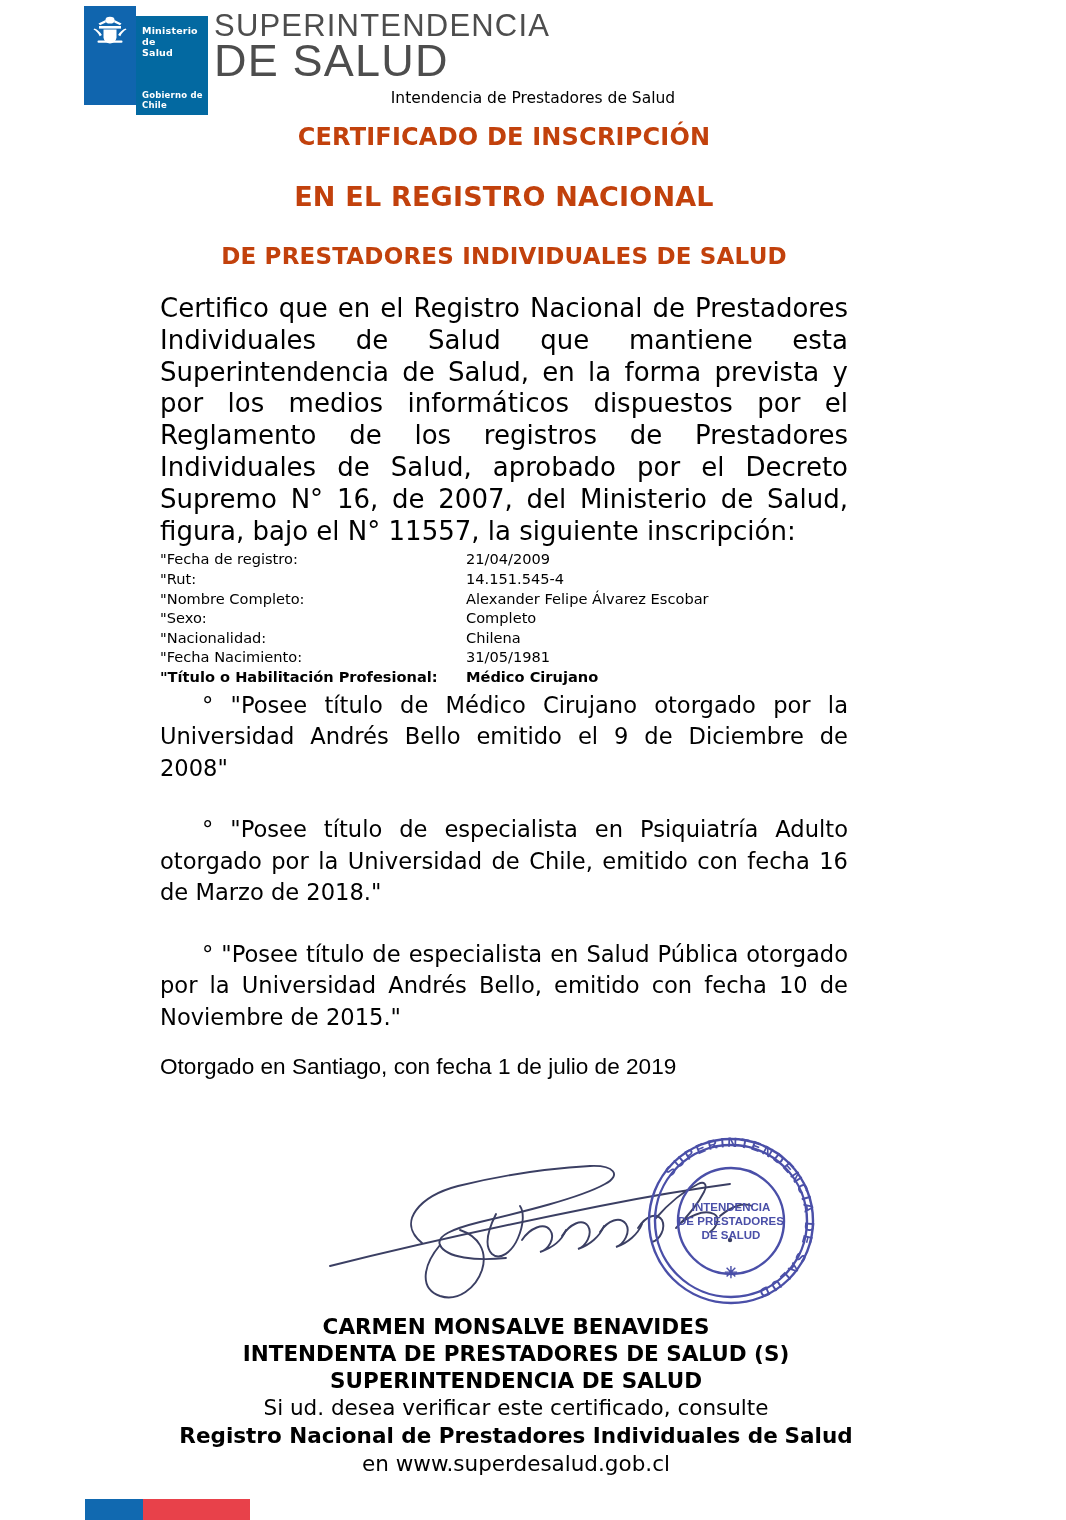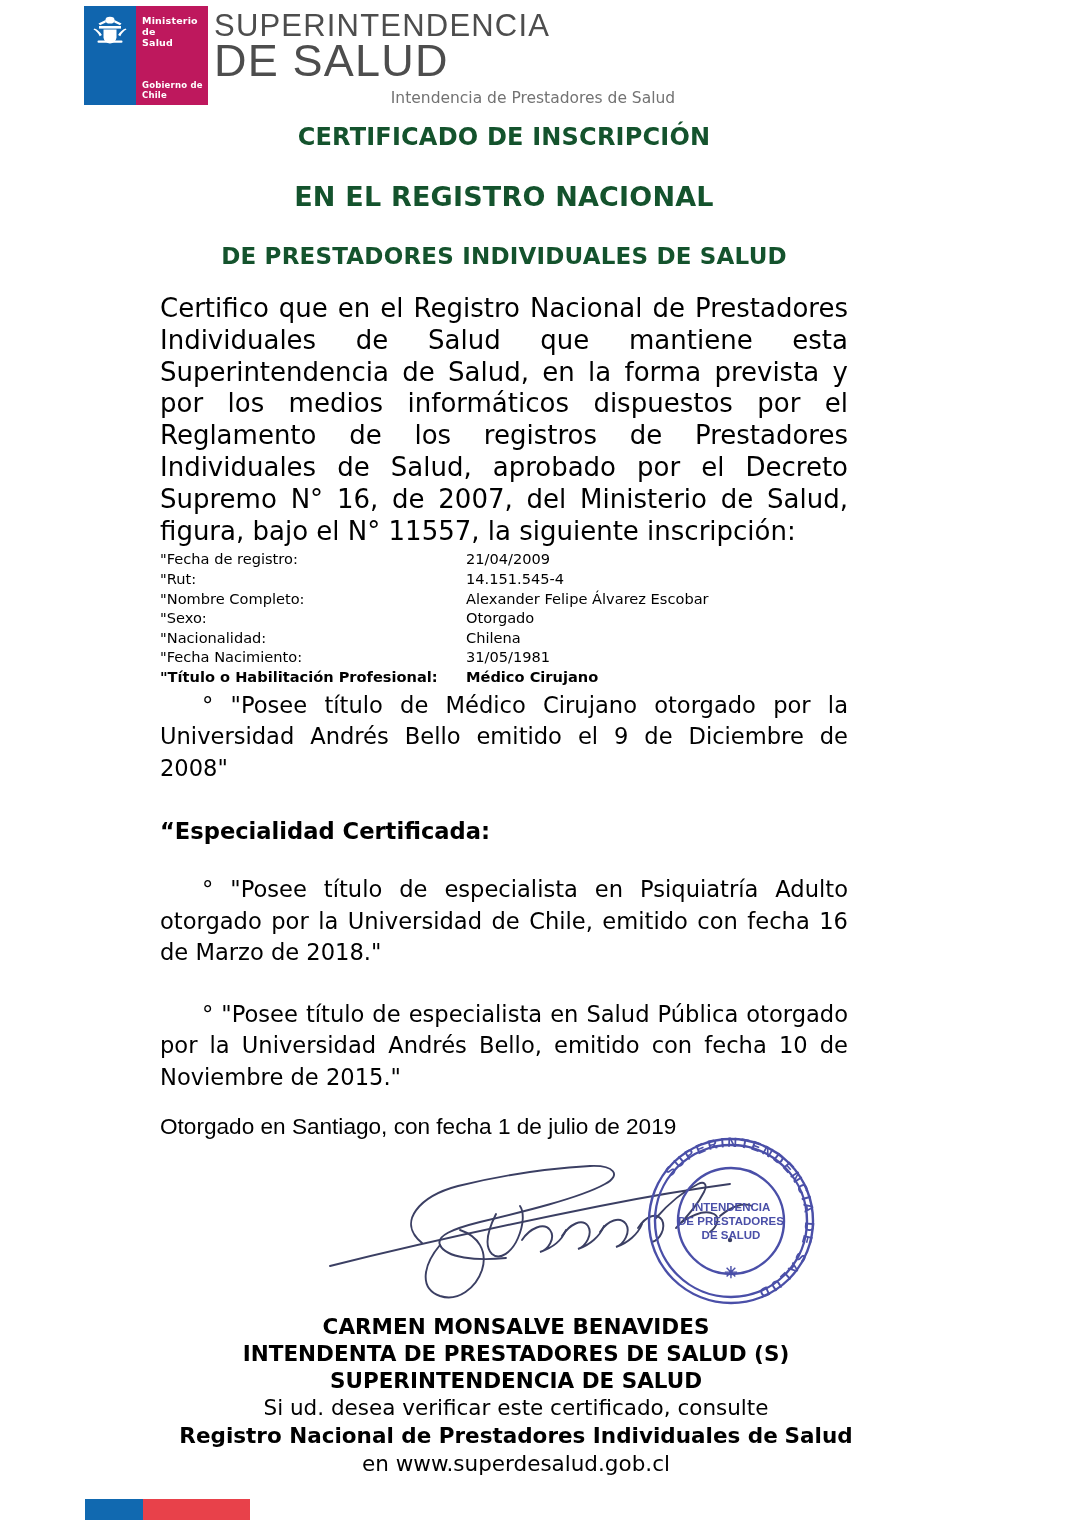--- a/index.html
+++ b/index.html
@@ -34,22 +34,23 @@
   }
   .logo-blue {
     width: 52px;
     height: 100%;
     background: #1065ae;
     position: relative;
   }
   .logo-red {
     flex: 1;
     height: 100%;
-    background: #be185d;
+    background: #0369a1;
     position: relative;
+    margin-top: 10px;
   }
   .coat {
     position: absolute;
     left: 8px;
     top: 9px;
     width: 36px;
     height: 30px;
   }
   .min-label {
     position: absolute;
@@ -92,37 +93,37 @@
     font-weight: 400;
     color: #4d4d4d;
     margin-top: -3px;
   }
   .intendencia-line {
     position: absolute;
     left: 0; right: 0;
     top: 89px;
     text-align: center;
     font-size: 15.5px;
-    color: #737373;
+    color: #000000;
     font-family: "DejaVu Sans", sans-serif;
   }
 
   
   .doc {
     position: absolute;
     left: 160px;
     top: 118px;
     width: 688px;
   }
   .title-line {
     text-align: center;
     font-weight: bold;
     font-size: 24px;
     letter-spacing: .2px;
-    color: #14532d;
+    color: #c2410c;
     font-family: "DejaVu Sans", sans-serif;
   }
   .t1 { margin-top: 5px; }
   .t2 { margin-top: 30px; font-size: 27px; }
   .t3 { margin-top: 31px; font-size: 23px; }
 
   .para {
     text-align: justify;
     font-size: 26px;
     line-height: 31.8px;
@@ -276,40 +277,39 @@
       <tr>
         <td class="k">"Rut:</td>
         <td class="v">14.151.545-4</td>
       </tr>
       <tr>
         <td class="k">"Nombre Completo:</td>
         <td class="v">Alexander Felipe Álvarez Escobar</td>
       </tr>
       <tr>
         <td class="k">"Sexo:</td>
-        <td class="v">Otorgado</td>
+        <td class="v">Completo</td>
       </tr>
       <tr>
         <td class="k">"Nacionalidad:</td>
         <td class="v">Chilena</td>
       </tr>
       <tr>
         <td class="k">"Fecha Nacimiento:</td>
         <td class="v">31/05/1981</td>
       </tr>
       <tr class="bold">
         <td class="k">"Título o Habilitación Profesional:</td>
         <td class="v">Médico Cirujano</td>
       </tr>
     </tbody>
   </table>
 
   <div class="bullet-para">° "Posee título de Médico Cirujano otorgado por la Universidad Andrés Bello emitido el 9 de Diciembre de 2008"</div>
 
-  <div class="section-head">“Especialidad Certificada:</div>
 
   <div class="bullet-para gap">° "Posee título de especialista en Psiquiatría Adulto otorgado por la Universidad de Chile, emitido con fecha 16 de Marzo de 2018."</div>
 
   <div class="bullet-para gap">° "Posee título de especialista en Salud Pública otorgado por la Universidad Andrés Bello, emitido con fecha 10 de Noviembre de 2015."</div>
 
   <div class="granted">Otorgado en Santiago, con fecha 1 de julio de 2019</div>
 </div>
 
 <div class="sigzone">
   <svg width="560" height="200" viewBox="0 0 560 200">

